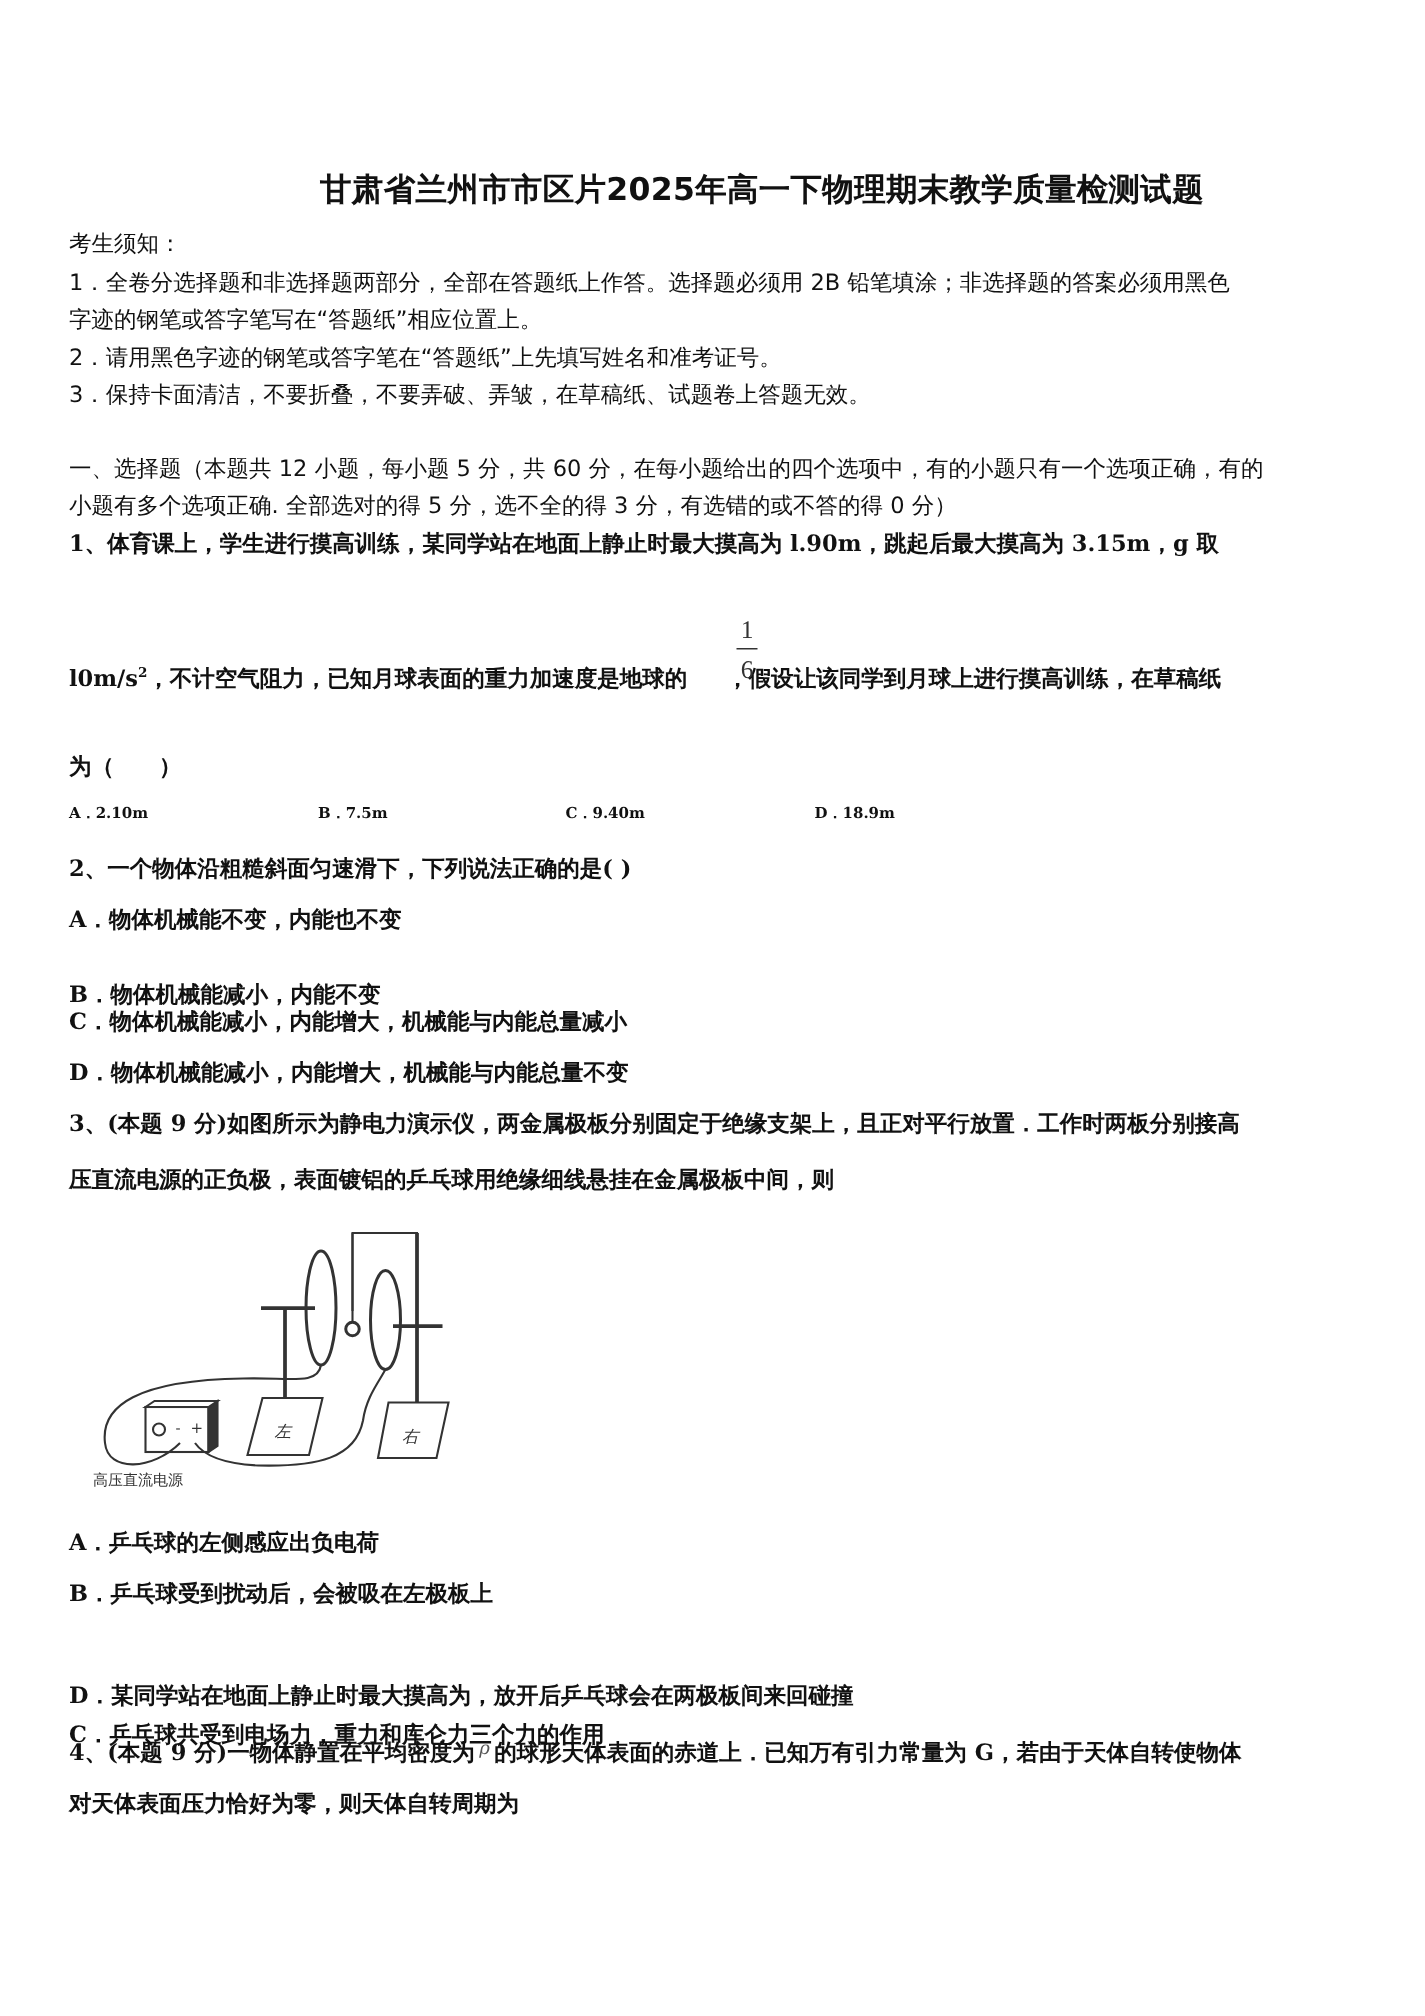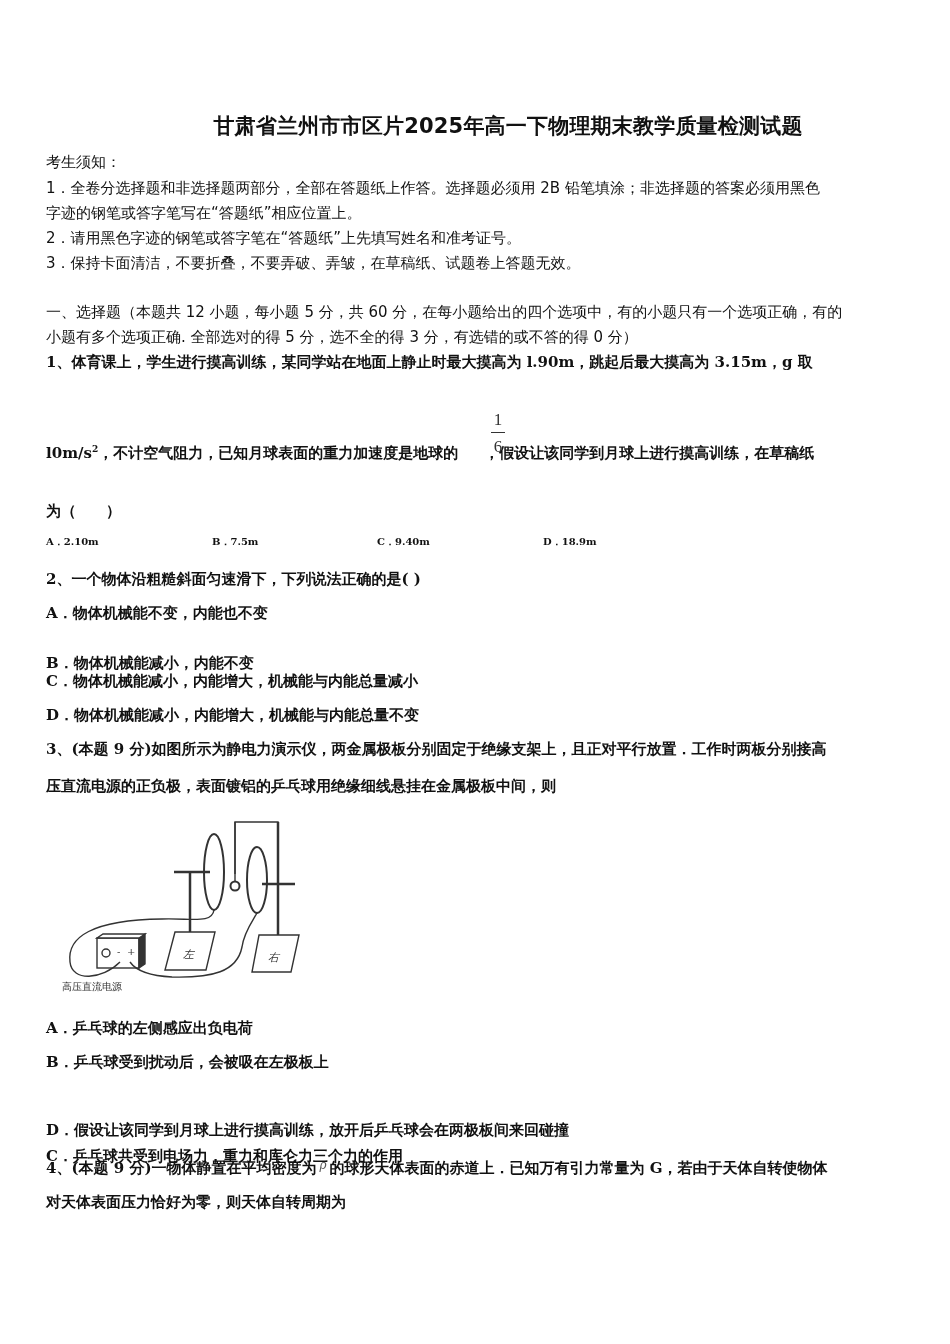--- a/index.html
+++ b/index.html
@@ -96,18 +96,18 @@
     <text x="65" y="143" font-size="10" fill="#333">+</text>
     <text x="121" y="146" font-size="11" font-style="italic" fill="#333" font-family="DejaVu Sans, sans-serif">左</text>
     <text x="206" y="149" font-size="11" font-style="italic" fill="#333" font-family="DejaVu Sans, sans-serif">右</text>
     <text x="0" y="178" font-size="10" fill="#333" font-family="DejaVu Sans, sans-serif">高压直流电源</text>
   </svg>
 </div>
 
 <div class="abs line bold" style="top:1018px;">A．乒乓球的左侧感应出负电荷</div>
 <div class="abs line bold" style="top:1052px;">B．乒乓球受到扰动后，会被吸在左极板上</div>
 <div class="abs line bold" style="top:1146px;">C．乒乓球共受到电场力，重力和库仑力三个力的作用</div>
-<div class="abs line bold" style="top:1120px;">D．假设让该同学到月球上进行摸高训练，放开后乒乓球会在两极板间来回碰撞</div>
+<div class="abs line bold" style="top:1120px;">D．某同学站在地面上静止时最大摸高为，放开后乒乓球会在两极板间来回碰撞</div>
 
 <div class="abs line bold" style="top:1155px;">
   <span>4、(本题 9 分)一物体静置在平均密度为</span><span style="font-weight:normal;font-style:italic;font-size:12px;color:#555;vertical-align:4px;padding:0 3px;">ρ</span><span>的球形天体表面的赤道上．已知万有引力常量为 G，若由于天体自转使物体</span>
 </div>
 <div class="abs line bold" style="top:1192px;">对天体表面压力恰好为零，则天体自转周期为</div>
 
 </body></html>

